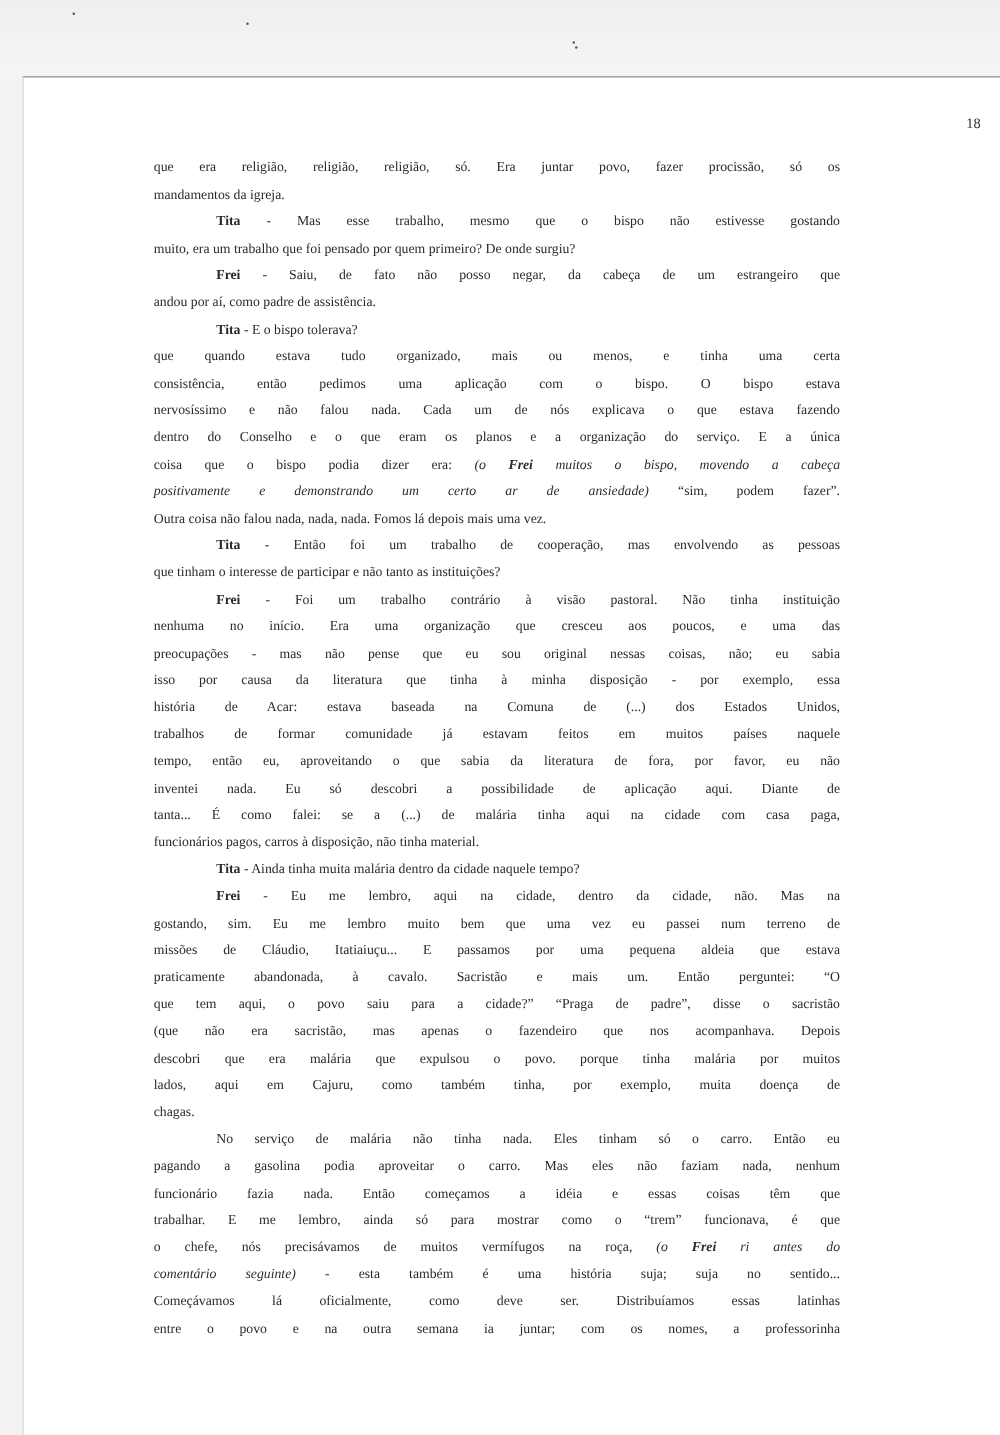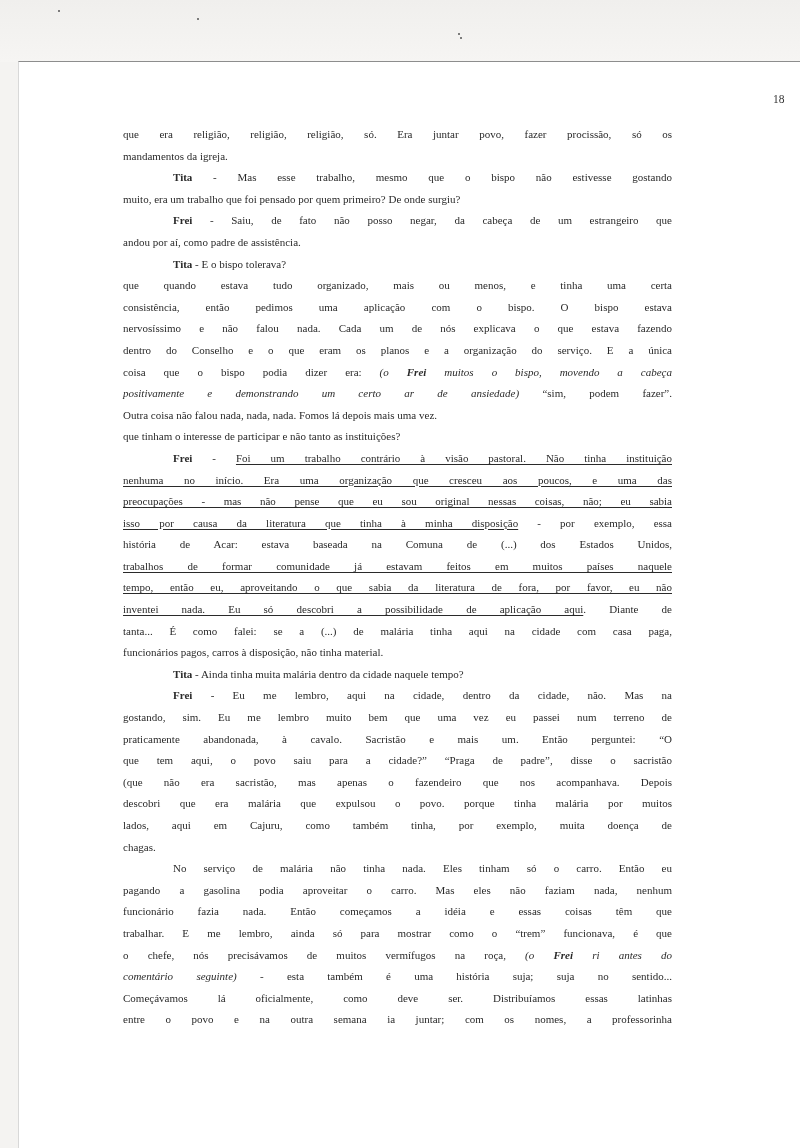--- a/index.html
+++ b/index.html
@@ -28,21 +28,21 @@
   .text {
     position: absolute; left: 123px; top: 124px; width: 549px;
     font-size: 11px; line-height: 21.6px;
   }
   .line {
     display: block; white-space: nowrap; text-align: justify; text-align-last: justify;
     height: 21.6px;
   }
   .line.last { text-align-last: left; }
   .line.indent { padding-left: 50px; }
-  .u { text-decoration: underline; text-underline-offset: 2px; text-decoration-thickness: 1px; }
+  .u { text-underline-offset: 2px; text-decoration-thickness: 1px; }
   .b { font-weight: bold; }
   .i { font-style: italic; }
 </style>
 </head>
 <body>
 
 <div class="scan-top"></div>
 <span class="speck" style="left:58px;top:10px"></span>
 <span class="speck" style="left:197px;top:18px"></span>
 <span class="speck" style="left:458px;top:33px"></span>
@@ -60,34 +60,36 @@
     <span class="line indent"><span class="b">Frei</span><span> - Saiu, de fato não posso negar, da cabeça de um estrangeiro que</span></span>
     <span class="line last"><span>andou por aí, como padre de assistência.</span></span>
     <span class="line indent last"><span class="b">Tita</span><span> - E o bispo tolerava?</span></span>
     <span class="line"><span>que quando estava tudo organizado, mais ou menos, e tinha uma certa</span></span>
     <span class="line"><span>consistência, então pedimos uma aplicação com o bispo. O bispo estava</span></span>
     <span class="line"><span>nervosíssimo e não falou nada. Cada um de nós explicava o que estava fazendo</span></span>
     <span class="line"><span>dentro do Conselho e o que eram os planos e a organização do serviço. E a única</span></span>
     <span class="line"><span>coisa que o bispo podia dizer era: </span><span class="i">(o </span><span class="b i">Frei</span><span class="i"> muitos o bispo, movendo a cabeça</span></span>
     <span class="line"><span class="i">positivamente e demonstrando um certo ar de ansiedade)</span><span> “sim, podem fazer”.</span></span>
     <span class="line last"><span>Outra coisa não falou nada, nada, nada. Fomos lá depois mais uma vez.</span></span>
+    <span class="line indent"><span class="b">Tita</span><span> - Então foi um trabalho de cooperação, mas envolvendo as pessoas</span></span>
     <span class="line last"><span>que tinham o interesse de participar e não tanto as instituições?</span></span>
     <span class="line indent"><span class="b">Frei</span><span> - </span><span class="u">Foi um trabalho contrário à visão pastoral. Não tinha instituição</span></span>
     <span class="line"><span class="u">nenhuma no início. Era uma organização que cresceu aos poucos, e uma das</span></span>
     <span class="line"><span class="u">preocupações - mas não pense que eu sou original nessas coisas, não; eu sabia</span></span>
     <span class="line"><span class="u">isso por causa da literatura que tinha à minha disposição</span><span> - por exemplo, essa</span></span>
     <span class="line"><span>história de Acar: estava baseada na Comuna de (...) dos Estados Unidos,</span></span>
     <span class="line"><span class="u">trabalhos de formar comunidade já estavam feitos em muitos países naquele</span></span>
     <span class="line"><span class="u">tempo, então eu, aproveitando o que sabia da literatura de fora, por favor, eu não</span></span>
     <span class="line"><span class="u">inventei nada. Eu só descobri a possibilidade de aplicação aqui</span><span>. Diante de</span></span>
     <span class="line"><span>tanta... É como falei: se a (...) de malária tinha aqui na cidade com casa paga,</span></span>
     <span class="line last"><span>funcionários pagos, carros à disposição, não tinha material.</span></span>
     <span class="line indent last"><span class="b">Tita</span><span> - Ainda tinha muita malária dentro da cidade naquele tempo?</span></span>
     <span class="line indent"><span class="b">Frei</span><span> - Eu me lembro, aqui na cidade, dentro da cidade, não. Mas na</span></span>
     <span class="line"><span>gostando, sim. Eu me lembro muito bem que uma vez eu passei num terreno de</span></span>
+    <span class="line"><span>missões de Cláudio, Itatiaiuçu... E passamos por uma pequena aldeia que estava</span></span>
     <span class="line"><span>praticamente abandonada, à cavalo. Sacristão e mais um. Então perguntei: “O</span></span>
     <span class="line"><span>que tem aqui, o povo saiu para a cidade?” “Praga de padre”, disse o sacristão</span></span>
     <span class="line"><span>(que não era sacristão, mas apenas o fazendeiro que nos acompanhava. Depois</span></span>
     <span class="line"><span>descobri que era malária que expulsou o povo. porque tinha malária por muitos</span></span>
     <span class="line"><span>lados, aqui em Cajuru, como também tinha, por exemplo, muita doença de</span></span>
     <span class="line last"><span>chagas.</span></span>
     <span class="line indent"><span>No serviço de malária não tinha nada. Eles tinham só o carro. Então eu</span></span>
     <span class="line"><span>pagando a gasolina podia aproveitar o carro. Mas eles não faziam nada, nenhum</span></span>
     <span class="line"><span>funcionário fazia nada. Então começamos a idéia e essas coisas têm que</span></span>
     <span class="line"><span>trabalhar. E me lembro, ainda só para mostrar como o “trem” funcionava, é que</span></span>

